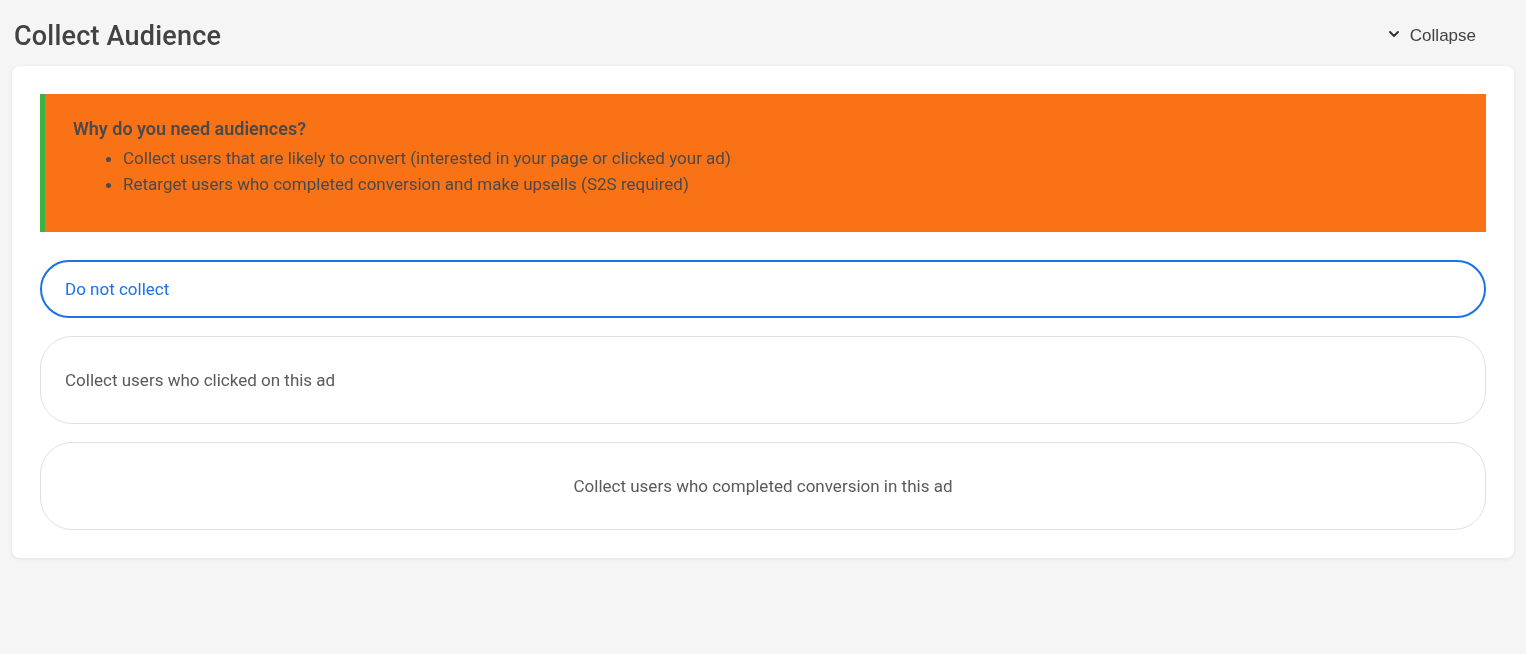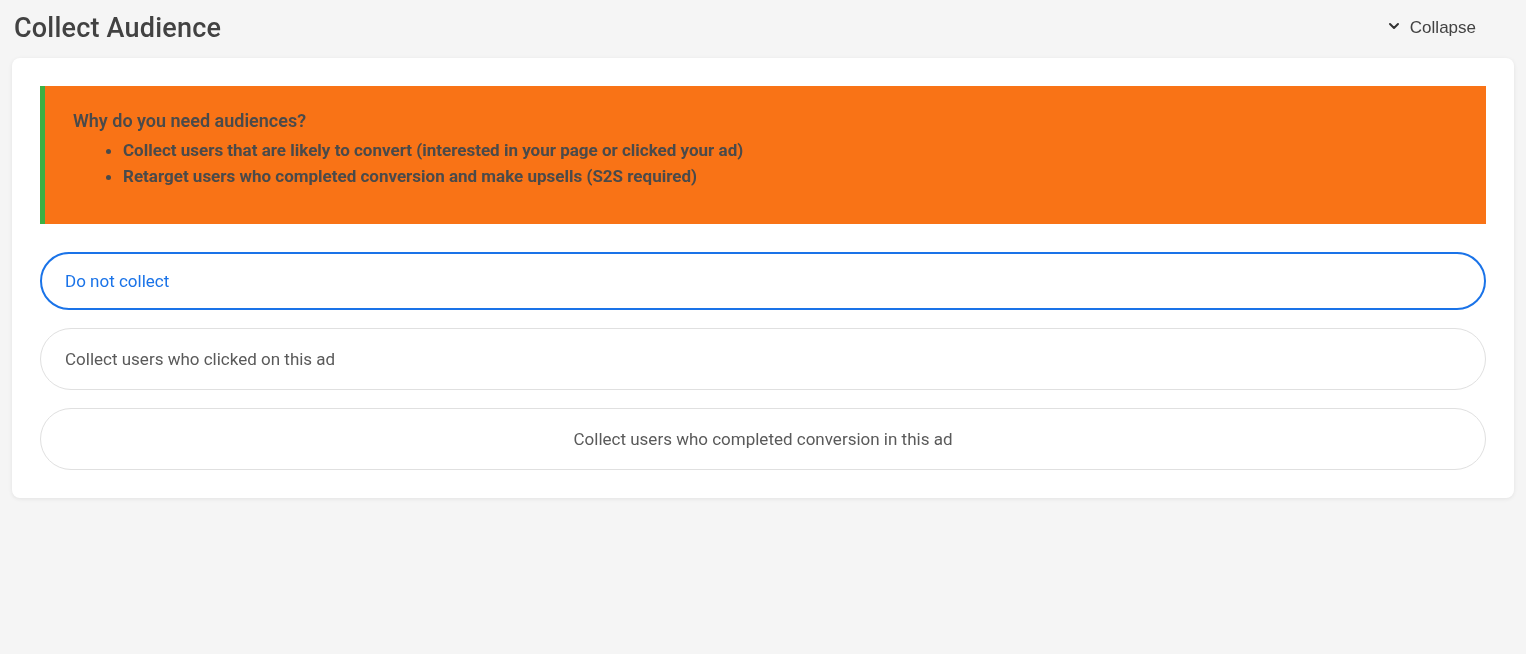--- a/index.html
+++ b/index.html
@@ -11,21 +11,21 @@
       font-family: -apple-system, BlinkMacSystemFont, "Segoe UI", Roboto, "Helvetica Neue", Arial, sans-serif;
       background-color: #f5f5f5;
       padding: 0;
       width: 1526px;
       height: 654px;
     }
     .section-header {
       display: flex;
       justify-content: space-between;
       align-items: center;
-      padding: 12px 14px 14px 14px;
+      padding: 20px 14px 14px 14px;
     }
     .section-title {
       font-size: 27px;
       font-weight: 500;
       color: #424242;
       letter-spacing: 0.2px;
     }
     .collapse-btn {
       display: flex;
       align-items: center;
@@ -60,28 +60,27 @@
       font-weight: 600;
       color: #4a4a4a;
       margin-bottom: 6px;
     }
     .info-list {
       list-style: disc;
       padding-left: 50px;
       color: #4a4a4a;
       font-size: 17px;
       line-height: 1.55;
-      font-weight: bold;
     }
     .option-pill {
       display: block;
       width: 100%;
       border: 1px solid #e0e0e0;
       border-radius: 32px;
-      padding: 20px 24px;
+      padding: 33px 24px;
       font-size: 17px;
       color: #5a5a5a;
       background-color: #ffffff;
       margin-bottom: 18px;
       cursor: pointer;
       text-align: left;
     }
     .option-pill.selected {
       border: 2px solid #1a73e8;
       color: #1a73e8;

